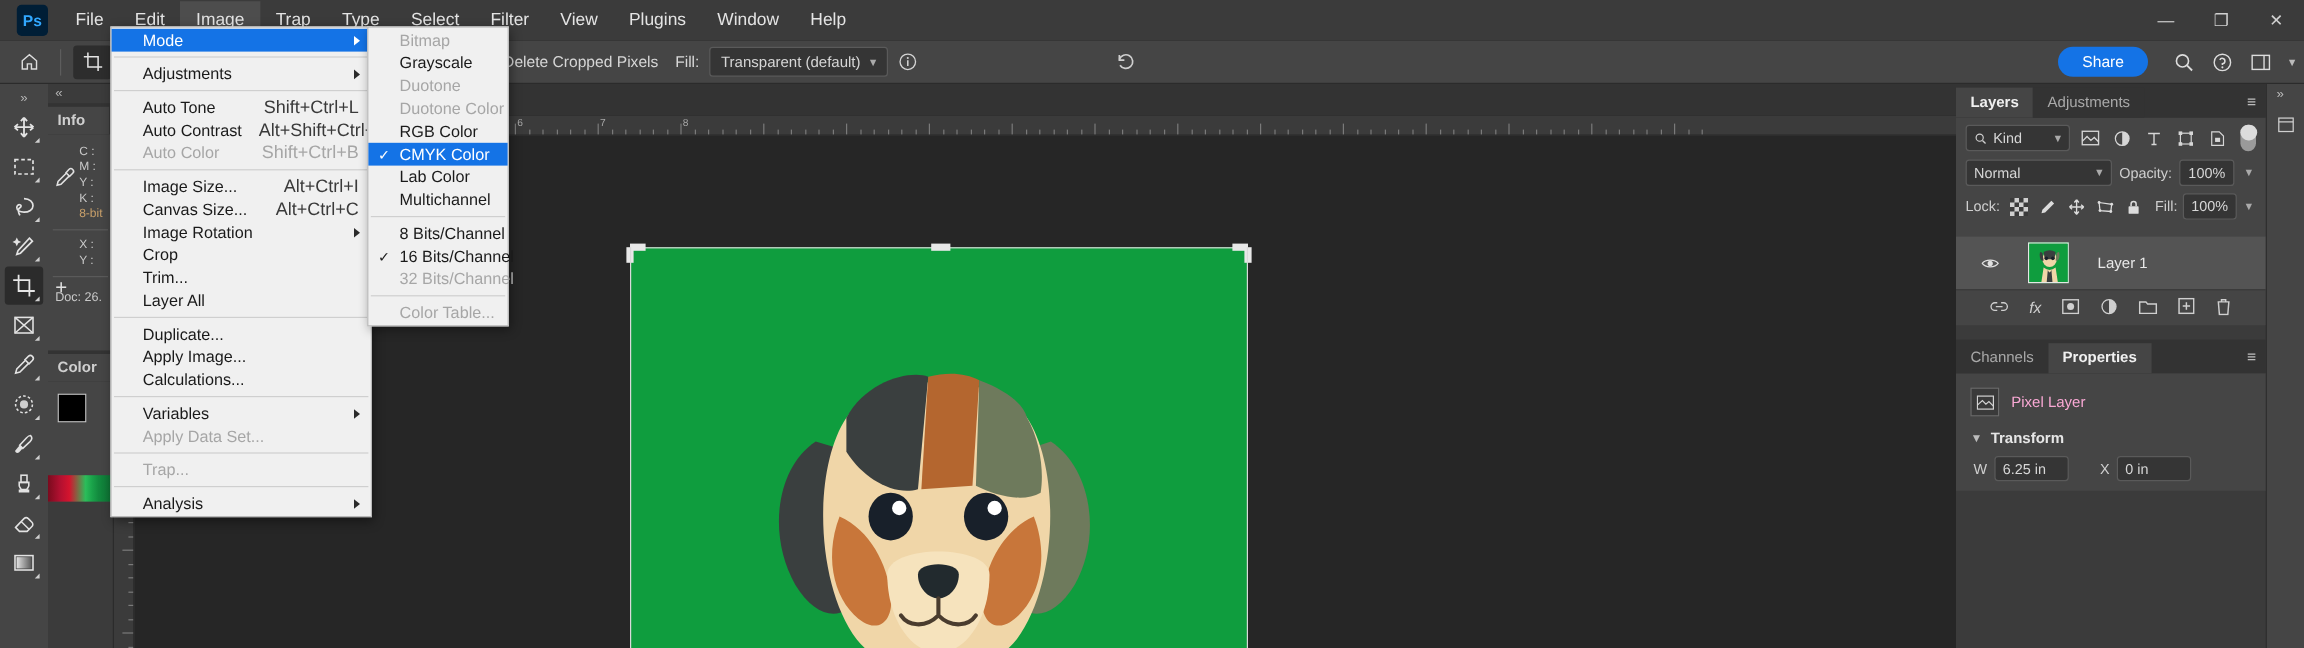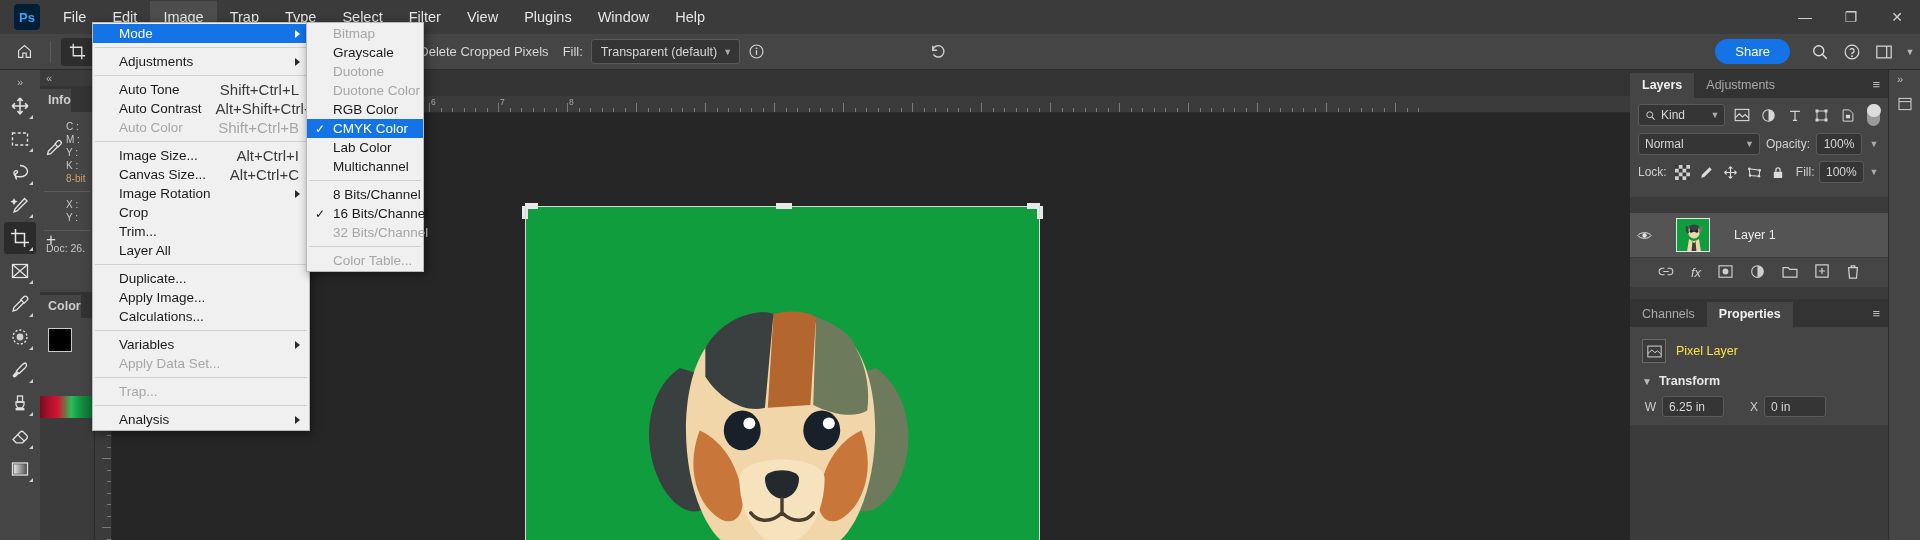--- a/index.html
+++ b/index.html
@@ -92,21 +92,21 @@
   }
 
   
   .leftdock {
     position:absolute; left:40px; top:70px; width:55px; bottom:0;
     background:#3b3b3b; z-index:3; border-right:1px solid #2b2b2b;
   }
   .ld-collapse { color:#b5b5b5; font-size:11px; padding:2px 0 2px 6px; }
   .panel-tabbar { display:flex; background:#333; height:26px; align-items:flex-end; }
   .panel-tab {
-    font-size:12.5px; font-weight:bold; color:#cfcfcf; padding:4px 0 5px 8px;
+    font-size:12.5px; font-weight:bold; color:#cfcfcf; padding:4px 20px 5px 8px;
     background:#454545;
   }
   .info-body { background:#454545; padding:8px 0 0 0; height:180px; position:relative; }
   .info-row { font-size:10px; color:#8fb8d8; padding-left:26px; line-height:13px; }
   .info-row .lbl { color:#c9c9c9; }
   .eyedrop-ic { position:absolute; left:4px; top:26px; color:#e0e0e0; }
   .cross-ic { position:absolute; left:6px; top:118px; color:#e0e0e0; font-size:17px; }
   .info-sep { height:1px; background:#5a5a5a; margin:6px 4px; }
   .doc-line { font-size:10.5px; color:#c9c9c9; padding:5px 0 5px 6px; }
   .color-body { background:#454545; height:100px; position:relative; padding:10px 8px; }
@@ -213,37 +213,37 @@
     font-size:12px; color:#d6d6d6;
   }
   .mini-chev { color:#aaa; font-size:9px; width:12px; text-align:center; }
 
   .lockrow { display:flex; align-items:center; gap:4px; margin-bottom:8px; }
   .lock-lbl { font-size:12px; color:#cfcfcf; margin-right:2px; }
   .lock-ic { width:20px; height:20px; display:flex; align-items:center; justify-content:center; color:#dcdcdc; }
 
   .layer-row {
     display:flex; align-items:center; gap:24px; background:#545454;
-    padding:4px 6px; height:44px;margin-top:16px;
+    padding:4px 20px; height:44px;
   }
   .eye-ic { width:16px; color:#e0e0e0; display:flex; align-items:center; justify-content:center; }
   .thumb { width:34px; height:34px; border:1px solid #e6e6e6; background:#0f9d3e; position:relative; overflow:hidden; }
   .layer-name { font-size:12.5px; color:#e8e8e8; }
 
   .layer-btns {
     display:flex; align-items:center; justify-content:center; gap:17px;
     background:#454545; height:30px; border-top:1px solid #3a3a3a; color:#cfcfcf;
   }
 
   .props-icon-row { display:flex; align-items:center; gap:10px; padding:6px 4px 8px 4px; }
   .px-ic {
     width:24px; height:24px; background:#3a3a3a; border:1px solid #6a6a6a;
     display:flex; align-items:center; justify-content:center; color:#d2d2d2;
   }
-  .px-lbl { font-size:12.5px; color:#fde047; }
+  .px-lbl { font-size:12.5px; color:#f9a8d4; }
   .sect-hdr { display:flex; align-items:center; gap:7px; padding:3px 4px 6px 4px; }
   .sect-hdr .tri { color:#bbb; font-size:10px; }
   .sect-hdr .t { font-size:12.5px; font-weight:bold; color:#e6e6e6; }
   .xf-row { display:flex; align-items:center; gap:6px; padding:2px 4px; }
   .xf-lbl { font-size:12px; color:#cfcfcf; width:14px; text-align:right; }
   .xf-field {
     background:#353535; border:1px solid #5a5a5a; border-radius:3px;
     height:21px; width:62px; display:flex; align-items:center; padding:0 6px;
     font-size:12px; color:#d6d6d6;
   }

